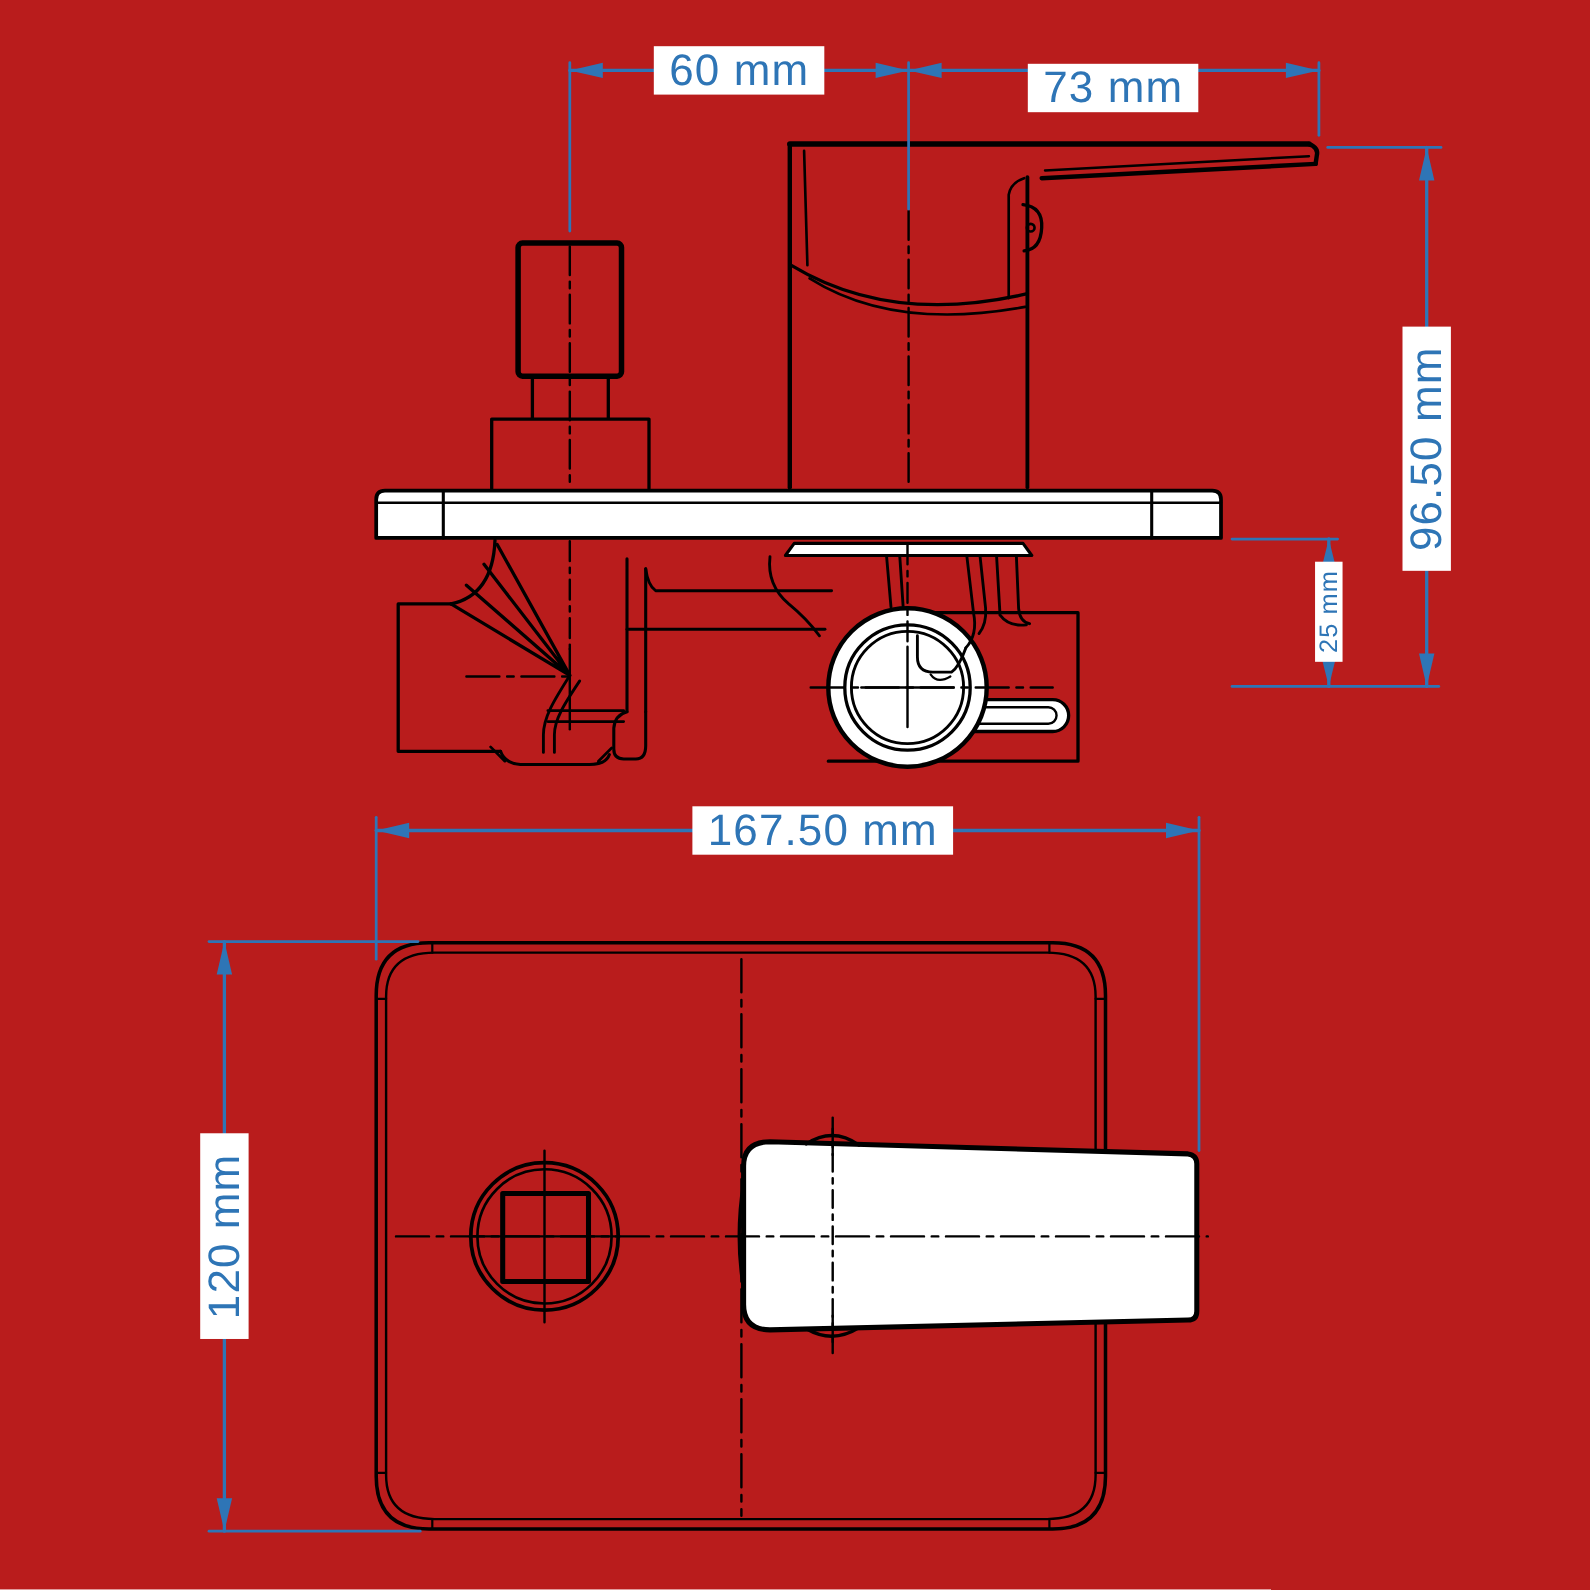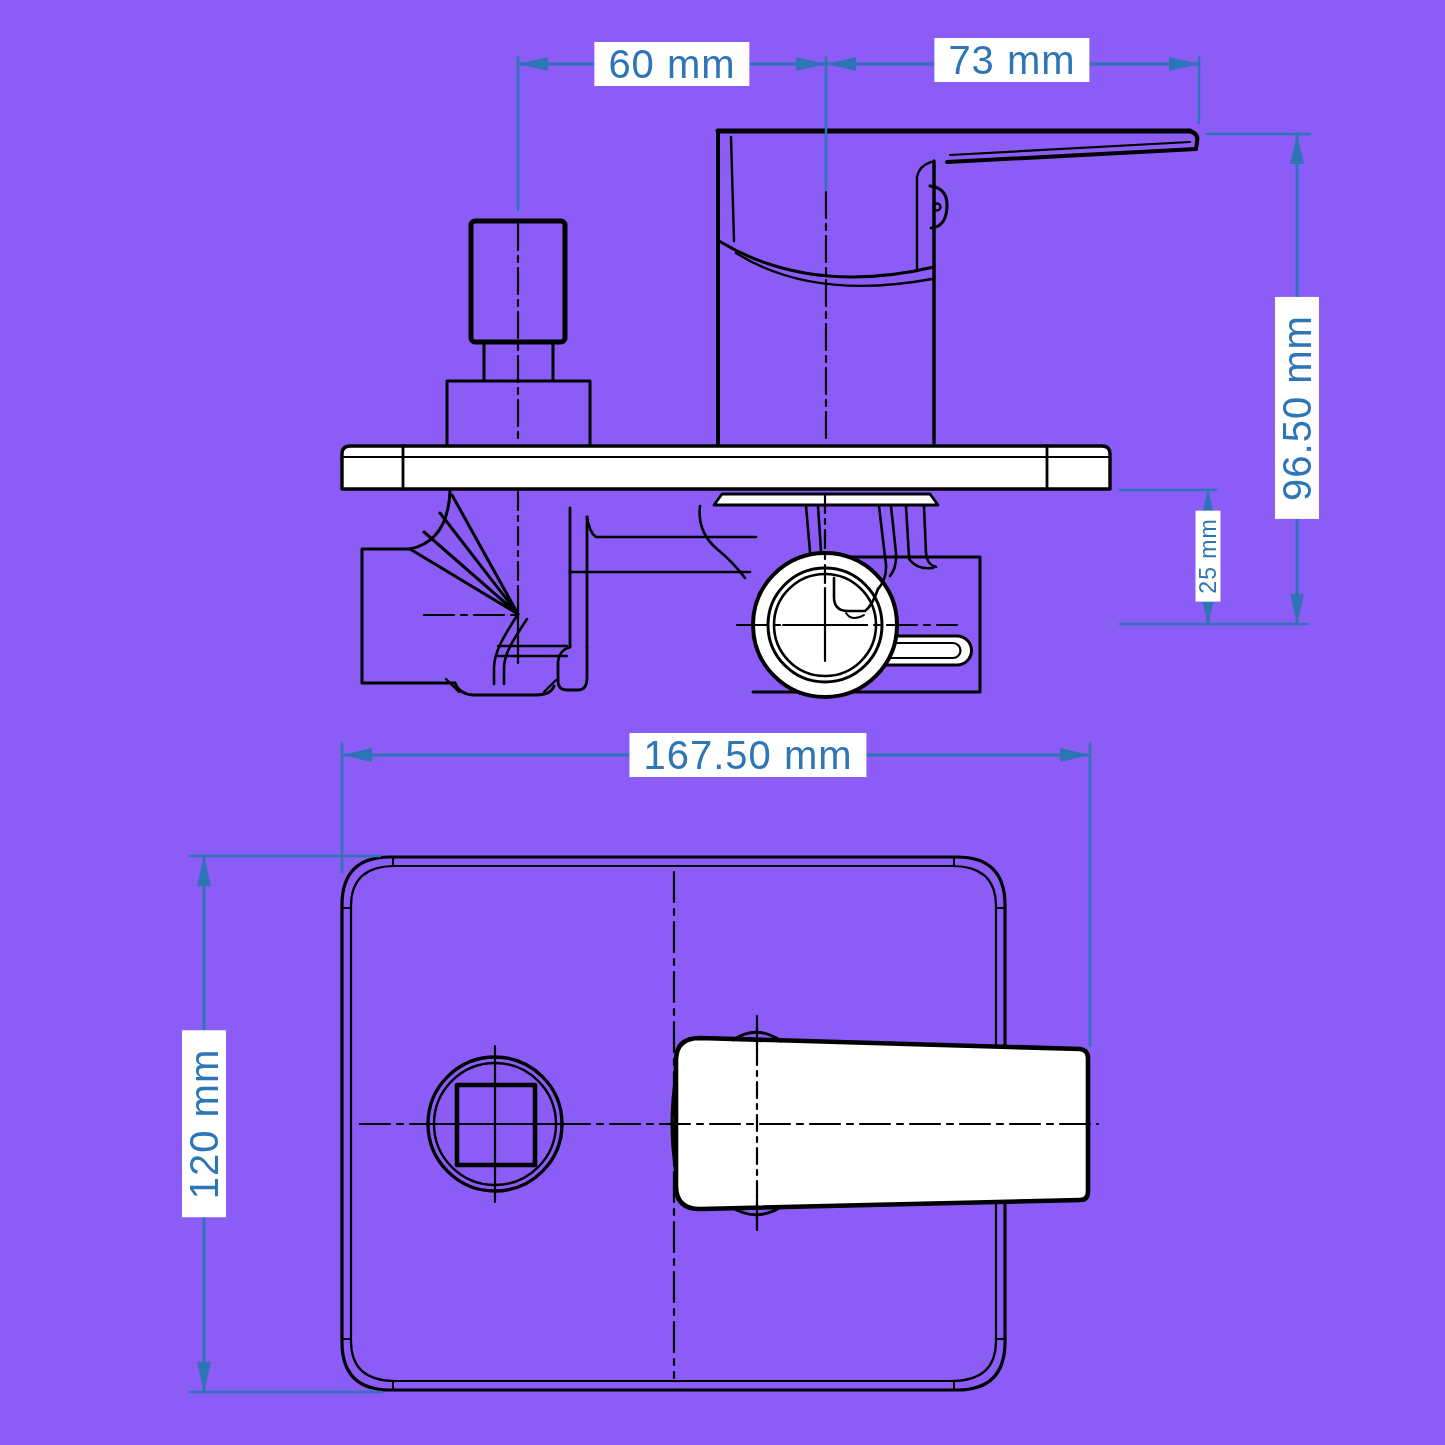--- a/index.html
+++ b/index.html
@@ -1,16 +1,16 @@
 <!DOCTYPE html>
 <html><head>
 <meta charset="utf-8">
 <style>
   html,body{margin:0;padding:0;background:#fff;}
-  #stage{position:relative;width:1445px;height:1445px;background:#8b5cf6;overflow:hidden;
+  #stage{position:relative;width:1445px;height:1445px;background:#b91c1c;overflow:hidden;
          font-family:"Liberation Sans", sans-serif;}
   #drawing-svg{position:absolute;left:0;top:0;}
   .dim-label{position:absolute;transform:translate(-50%,-50%);color:#2e75b6;background:#ffffff;
              font-size:40px;letter-spacing:1px;padding:2px 14px;white-space:nowrap;line-height:1;}
   .dim-label.vertical{transform:translate(-50%,-50%) rotate(-90deg);padding:2px 18px;}
   .dim-label.small{font-size:23px;padding:1px 8px;}
 </style>
 </head>
 <body>
 
@@ -161,19 +161,19 @@
       <path d="M1208,624 L1201,596 L1215,596 Z"></path>
       <path d="M342,755 L372,748 L372,762 Z"></path>
       <path d="M1090,755 L1060,748 L1060,762 Z"></path>
       <path d="M204,856 L197,886 L211,886 Z"></path>
       <path d="M204,1392 L197,1362 L211,1362 Z"></path>
     </g>
   </g>
 </svg>
 
 <div class="dim-label" style="left:672px;top:64px;">60 mm</div>
-<div class="dim-label" style="left:1012px;top:60px;">73 mm</div>
+<div class="dim-label" style="left:1012px;top:80px;">73 mm</div>
 <div class="dim-label vertical" style="left:1297px;top:408px;">96.50 mm</div>
 <div class="dim-label vertical small" style="left:1208px;top:556px;">25 mm</div>
 <div class="dim-label" style="left:748px;top:755px;">167.50 mm</div>
 <div class="dim-label vertical" style="left:204px;top:1124px;">120 mm</div>
 
 </div>
 
 </body></html>

